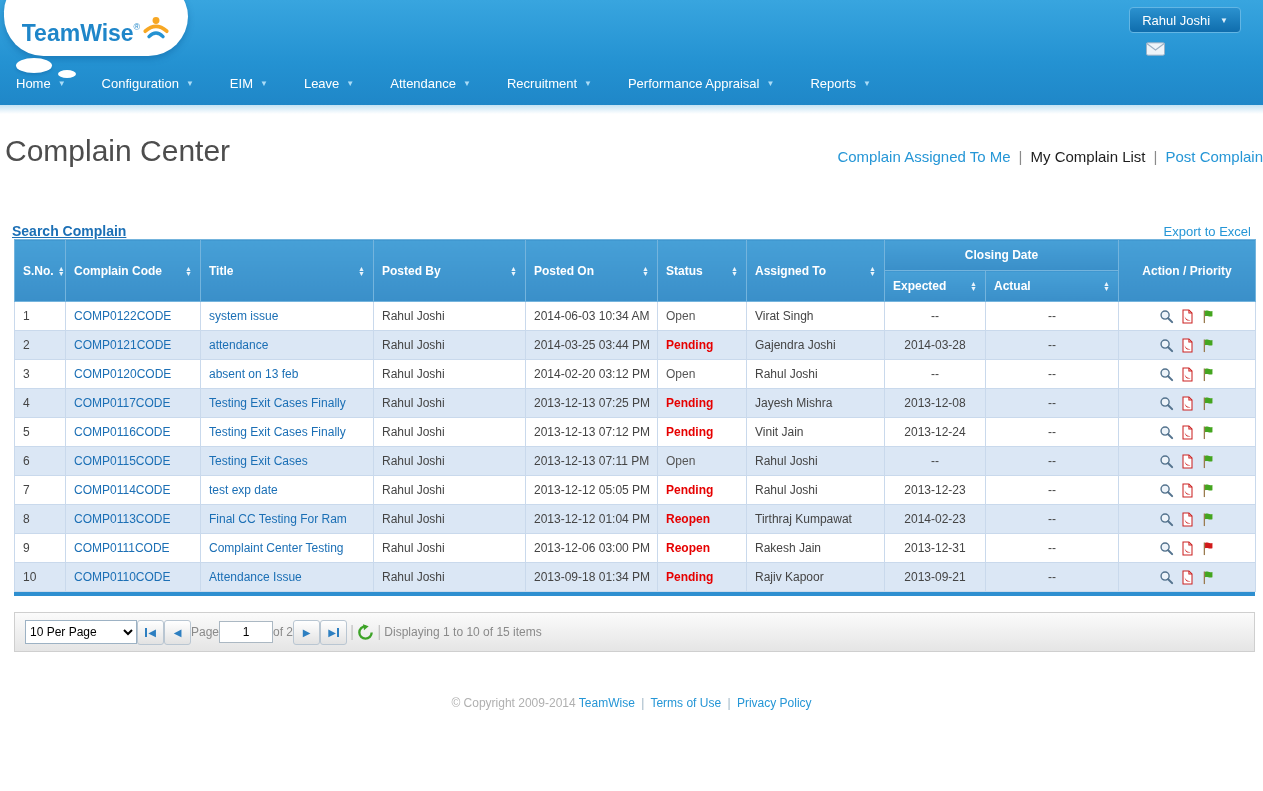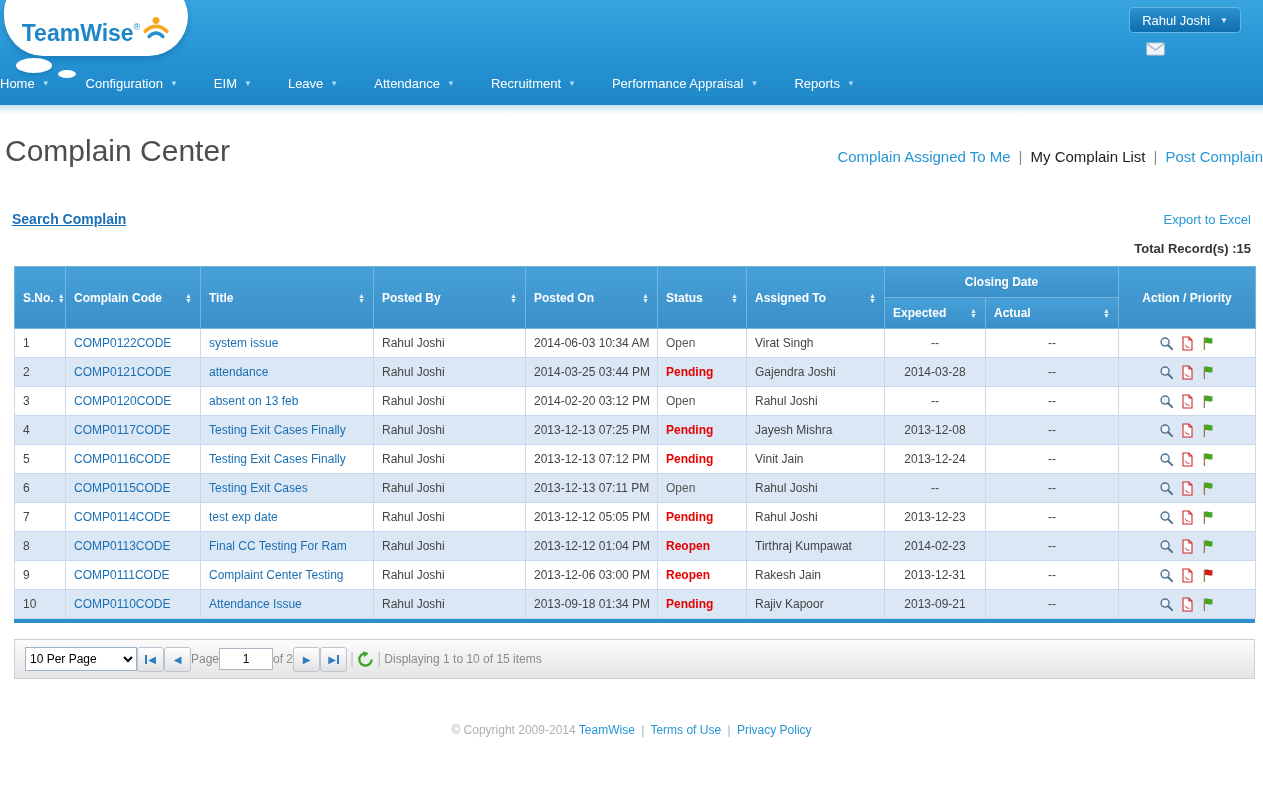--- a/index.html
+++ b/index.html
@@ -3,21 +3,21 @@
 <meta charset="utf-8">
 <style>
   * { margin:0; padding:0; box-sizing:border-box; }
   html,body { width:1263px; height:791px; overflow:hidden; }
   body { font-family:"Liberation Sans", sans-serif; background:#fff; position:relative; }
   a { cursor:pointer; }
 
   
   .topbar { position:relative; height:105px; }
   .strip-top { height:62px; background:linear-gradient(#38a5df,#2492d2); }
-  .navbar { height:43px; background:linear-gradient(#2492d2,#1f87c8); display:flex; align-items:center; gap:36px; }
+  .navbar { height:43px; background:linear-gradient(#2492d2,#1f87c8); display:flex; align-items:center; padding-left:16px; gap:36px; }
   .nav-item { color:#fff; font-size:13px; text-decoration:none; display:flex; align-items:center; gap:7px; white-space:nowrap; }
   .nav-caret { font-size:8px; color:#aadcf7; }
   .header-fade { height:9px; background:linear-gradient(#c4e2f3, #ffffff); }
 
   
   .cloud { position:absolute; left:4px; top:-18px; width:184px; height:74px; background:#fff;
            border-radius:34px 40px 46px 46px; box-shadow:0 3px 6px rgba(10,80,140,.35);
            z-index:6; display:flex; align-items:flex-end; justify-content:center; padding-bottom:9px; cursor:pointer; }
   .cloud-puff { position:absolute; left:16px; top:58px; width:36px; height:15px; background:#fff; border-radius:50%; box-shadow:0 2px 3px rgba(10,80,140,.25); z-index:6; }
   .cloud-puff2 { position:absolute; left:58px; top:70px; width:18px; height:8px; background:#fff; border-radius:50%; z-index:6; }
@@ -33,21 +33,21 @@
   .mail-btn { position:absolute; top:42px; right:98px; z-index:7; cursor:pointer; }
 
   
   .title-row { display:flex; justify-content:space-between; align-items:flex-end; margin-top:18px; padding-left:5px; height:36px; white-space:nowrap; overflow:hidden; }
   .page-title { font-size:30px; font-weight:400; color:#4d4d4d; }
   .view-links { font-size:15px; display:flex; align-items:center; gap:8px; padding-bottom:3px; }
   .vlink { color:#2596d6; text-decoration:none; }
   .vlink.active { color:#1d1d1d; }
   .vsep { color:#8a8a8a; }
 
-  .tools-row { display:flex; justify-content:space-between; align-items:center; margin-top:43px; padding:0 12px; }
+  .tools-row { display:flex; justify-content:space-between; align-items:center; margin-top:55px; padding:0 12px; }
   .search-link { color:#1b6fb5; font-weight:bold; font-size:14px; text-decoration:underline; }
   .export-link { color:#2596d6; font-size:13px; text-decoration:none; }
   .total-row { text-align:right; padding:14px 12px 10px; font-size:13px; font-weight:bold; color:#333; }
 
   
   .grid-wrap { padding:0 8px 0 14px; }
   table.grid { width:100%; border-collapse:collapse; table-layout:fixed; font-size:12px; }
   .grid th { background:linear-gradient(#47a0d7,#3a8fc9); color:#fff; font-weight:bold; text-align:left;
              padding:0 8px; border:1px solid #74b4dd; height:31px; white-space:nowrap; overflow:hidden; }
   .grid th.group { text-align:center; }
@@ -163,23 +163,20 @@
       <span class="vsep">|</span>
       <a class="vlink">Post Complain</a>
     </div>
   </div>
 
   <div class="tools-row">
     <a class="search-link">Search Complain</a>
     <a class="export-link">Export to Excel</a>
   </div>
 
-  <div class="total-row">
-    <span>Total Record(s) :15</span>
-  </div>
 
   <div class="grid-wrap">
     <table class="grid">
       <colgroup>
         <col style="width:51px">
           <col style="width:135px">
           <col style="width:173px">
           <col style="width:152px">
         <col style="width:132px">
           <col style="width:89px">

